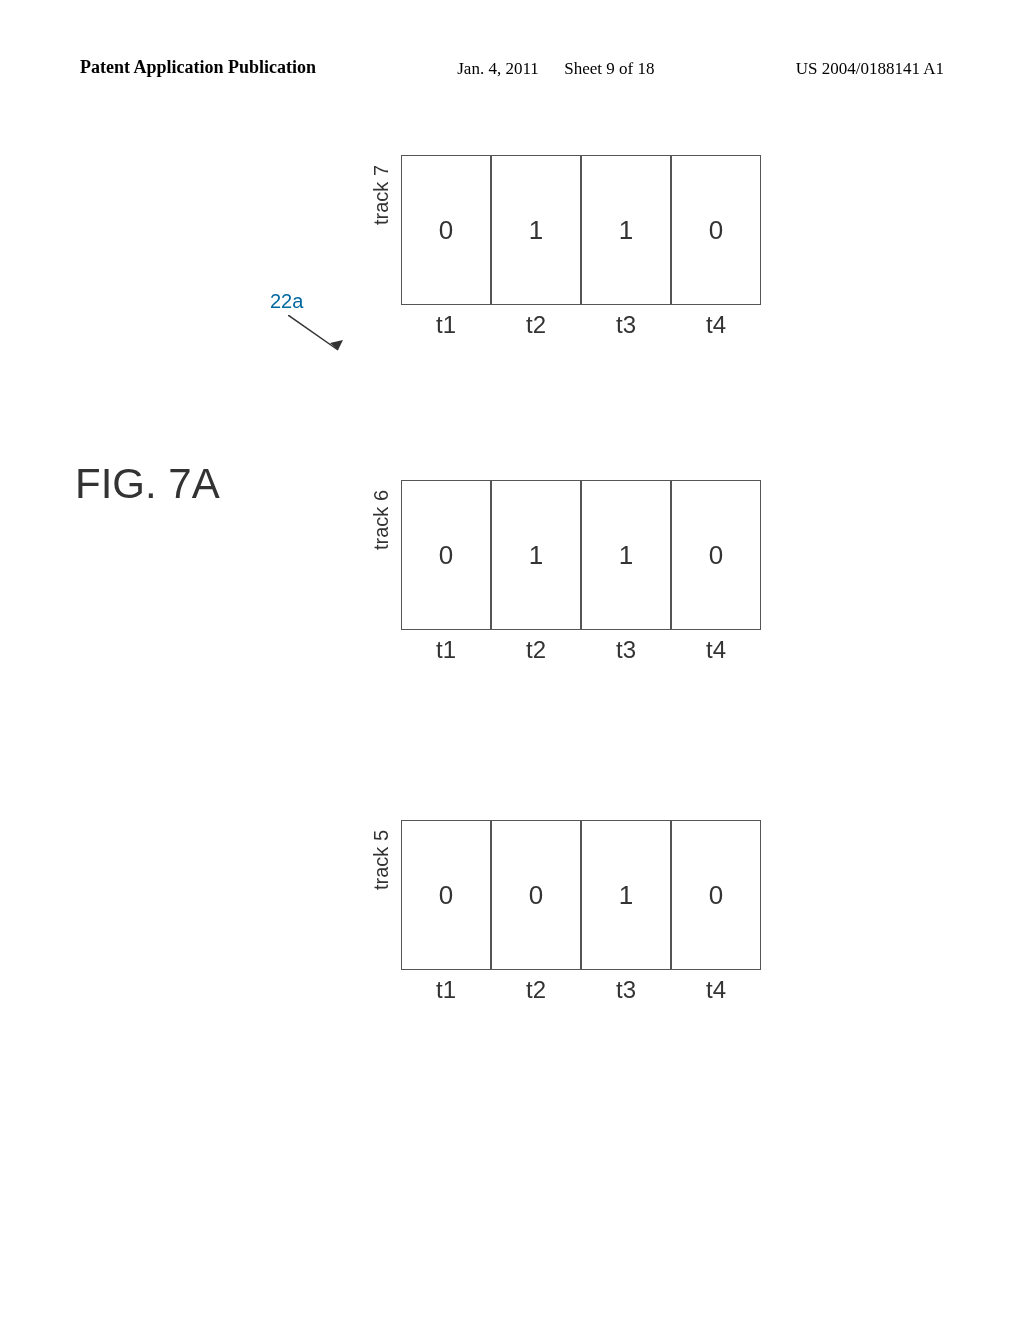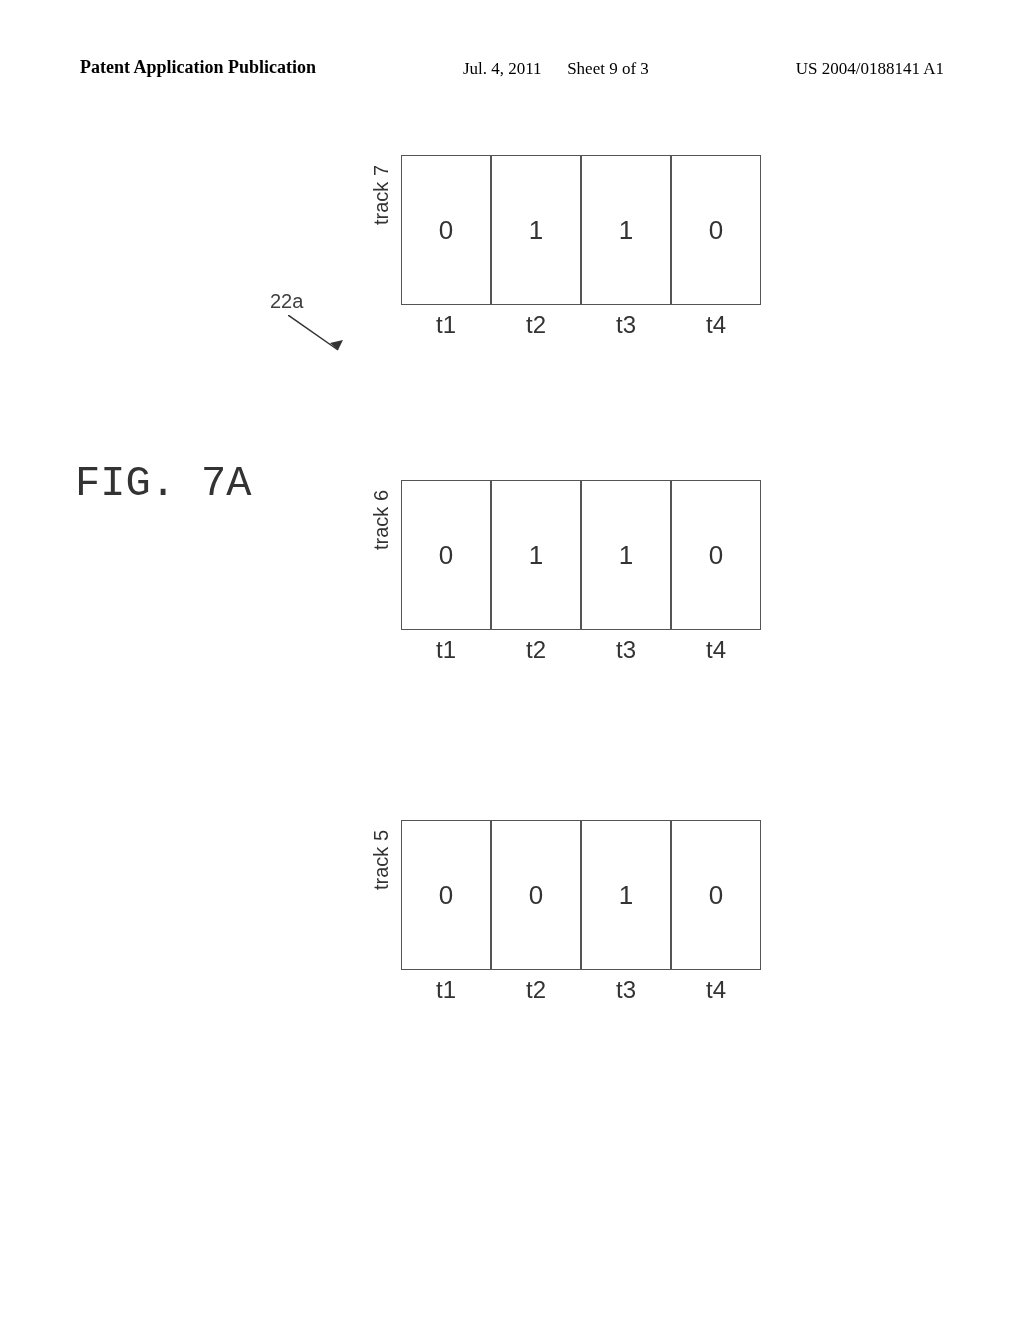--- a/index.html
+++ b/index.html
@@ -43,31 +43,31 @@
     }
 
     
     .fig-label {
       position: absolute;
       left: 75px;
       top: 460px;
       font-size: 42px;
       font-weight: normal;
       color: #333;
-      font-family: Liberation Mono, monospace;
+      font-family: Liberation Sans, sans-serif;
       transform: none;
     }
 
     
     .label-22a {
       position: absolute;
       left: 270px;
       top: 290px;
       font-size: 20px;
-      color: #404040;
+      color: #0369a1;
       font-family: Arial, sans-serif;
     }
 
     
     .arrow-22a {
       position: absolute;
       left: 288px;
       top: 315px;
     }
 
@@ -153,22 +153,22 @@
       color: #333;
       font-family: Arial, sans-serif;
     }
   </style>
 </head>
 <body>
 
 <div class="header">
   <div class="header-left">Patent Application Publication</div>
   <div class="header-center">
-    <span>Jul. 4, 2011</span>&nbsp;&nbsp;&nbsp;&nbsp;&nbsp;
-    <span>Sheet 9 of 3</span>
+    <span>Jan. 4, 2011</span>&nbsp;&nbsp;&nbsp;&nbsp;&nbsp;
+    <span>Sheet 9 of 18</span>
   </div>
   <div class="header-right">US 2004/0188141 A1</div>
 </div>
 
 <div class="fig-label">FIG. 7A</div>
 
 <div class="label-22a">22a</div>
 <svg class="arrow-22a" width="80" height="50" viewBox="0 0 80 50">
   <line x1="0" y1="0" x2="50" y2="35" stroke="#333" stroke-width="1.5"></line>
   <polygon points="50,35 42,28 55,25" fill="#333"></polygon>

